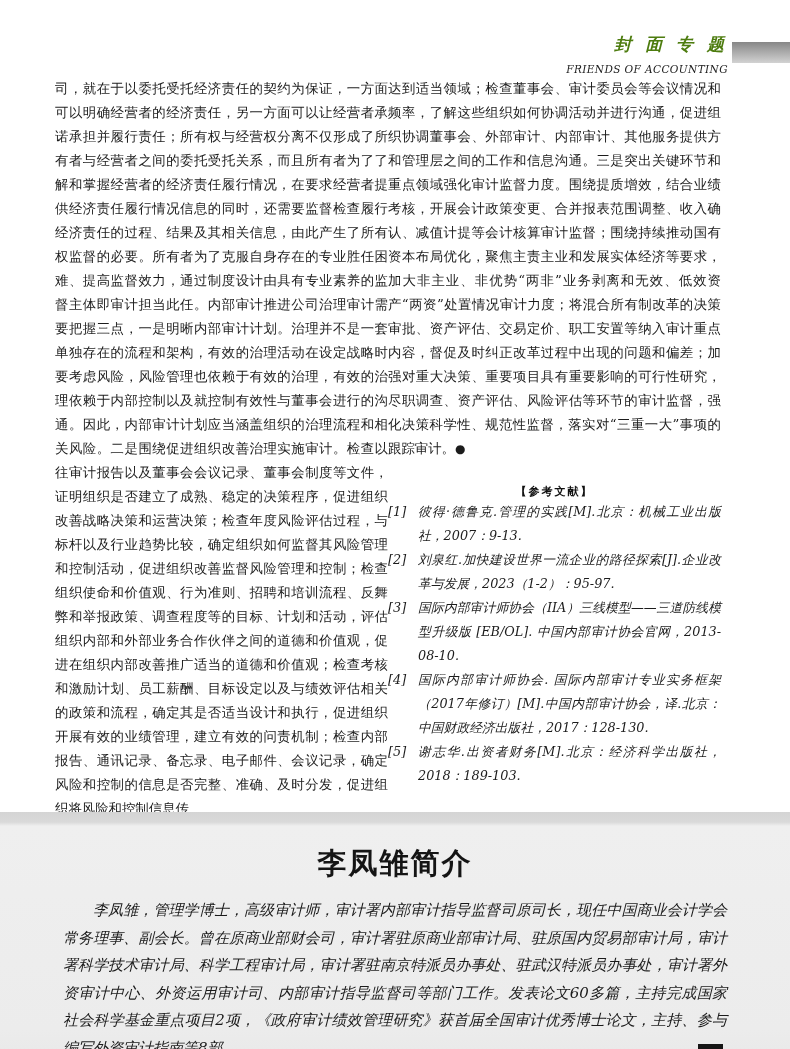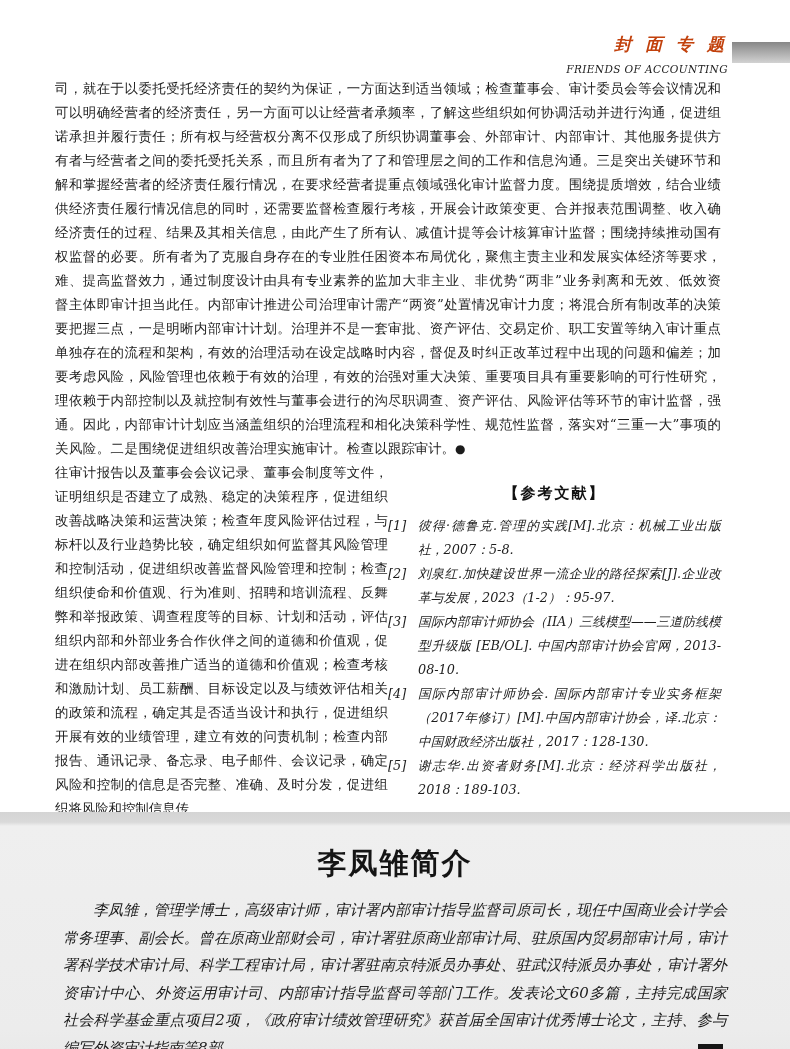--- a/index.html
+++ b/index.html
@@ -9,21 +9,21 @@
     font-family:"DejaVu Serif", serif;
     color:#1c1c1c;
   }
   
   .header-text{
     position:absolute;top:33px;right:62px;text-align:right;
   }
   .section-title{
     font-family:"DejaVu Sans", sans-serif;
     font-weight:bold;font-style:italic;
-    font-size:17px;letter-spacing:4px;color:#c2410c;
+    font-size:17px;letter-spacing:4px;color:#4d7c0f;
     white-space:nowrap;
   }
   .section-subtitle{
     font-style:italic;font-size:10.5px;letter-spacing:0.4px;
     color:#222;margin-top:7px;white-space:nowrap;
   }
   .header-bar{
     position:absolute;top:42px;right:0;width:58px;height:21px;
     background:linear-gradient(to bottom,#878787,#d2d2d2);
   }
@@ -33,22 +33,22 @@
     display:flex;
   }
   .column{width:333px;}
   .body-text{
     margin:0;font-size:13.4px;line-height:24px;
     text-align:justify;color:#1c1c1c;
   }
   .end-mark{font-style:normal;font-size:12px;}
   
   .ref-heading{
-    text-align:center;font-weight:bold;font-size:15px;
-    letter-spacing:2px;margin-top:23px;margin-bottom:11px;
+    text-align:center;font-weight:bold;font-size:11px;
+    letter-spacing:2px;margin-top:23px;margin-bottom:1px;
     font-family:"DejaVu Sans", sans-serif;color:#111;
   }
   .ref-list{font-style:italic;}
   .ref-item{
     display:flex;font-size:12.8px;line-height:24px;color:#1c1c1c;
   }
   .ref-marker{flex:0 0 30px;}
   .ref-text{flex:1;text-align:justify;}
   
   .bio-box{
@@ -85,21 +85,21 @@
 <div class="columns">
   <div class="column">
     <p class="body-text">司，就在于以委托受托经济责任的契约为保证，一方面可以明确经营者的经济责任，另一方面可以让经营者承诺承担并履行责任；所有权与经营权分离不仅形成了所有者与经营者之间的委托受托关系，而且所有者为了了解和掌握经营者的经济责任履行情况，在要求经营者提供经济责任履行情况信息的同时，还需要监督检查履行经济责任的过程、结果及其相关信息，由此产生了所有权监督的必要。所有者为了克服自身存在的专业胜任困难、提高监督效力，通过制度设计由具有专业素养的监督主体即审计担当此任。内部审计推进公司治理审计需要把握三点，一是明晰内部审计计划。治理并不是一套单独存在的流程和架构，有效的治理活动在设定战略时要考虑风险，风险管理也依赖于有效的治理，有效的治理依赖于内部控制以及就控制有效性与董事会进行的沟通。因此，内部审计计划应当涵盖组织的治理流程和相关风险。二是围绕促进组织改善治理实施审计。检查以往审计报告以及董事会会议记录、董事会制度等文件，证明组织是否建立了成熟、稳定的决策程序，促进组织改善战略决策和运营决策；检查年度风险评估过程，与标杆以及行业趋势比较，确定组织如何监督其风险管理和控制活动，促进组织改善监督风险管理和控制；检查组织使命和价值观、行为准则、招聘和培训流程、反舞弊和举报政策、调查程度等的目标、计划和活动，评估组织内部和外部业务合作伙伴之间的道德和价值观，促进在组织内部改善推广适当的道德和价值观；检查考核和激励计划、员工薪酬、目标设定以及与绩效评估相关的政策和流程，确定其是否适当设计和执行，促进组织开展有效的业绩管理，建立有效的问责机制；检查内部报告、通讯记录、备忘录、电子邮件、会议记录，确定风险和控制的信息是否完整、准确、及时分发，促进组织将风险和控制信息传</p>
   </div>
   <div class="column">
     <p class="body-text"><span>达到适当领域；检查董事会、审计委员会等会议情况和频率，了解这些组织如何协调活动并进行沟通，促进组织协调董事会、外部审计、内部审计、其他服务提供方和管理层之间的工作和信息沟通。三是突出关键环节和重点领域强化审计监督力度。围绕提质增效，结合业绩考核，开展会计政策变更、合并报表范围调整、收入确认、减值计提等会计核算审计监督；围绕持续推动国有资本布局优化，聚焦主责主业和发展实体经济等要求，加大非主业、非优势“两非”业务剥离和无效、低效资产“两资”处置情况审计力度；将混合所有制改革的决策审批、资产评估、交易定价、职工安置等纳入审计重点内容，督促及时纠正改革过程中出现的问题和偏差；加强对重大决策、重要项目具有重要影响的可行性研究，尽职调查、资产评估、风险评估等环节的审计监督，强化决策科学性、规范性监督，落实对“三重一大”事项的跟踪审计。</span><span class="end-mark">●</span></p>
     <div class="ref-heading">【参考文献】</div>
     <div class="ref-list">
         <div class="ref-item">
           <span class="ref-marker">[1]</span>
-          <span class="ref-text">彼得·德鲁克.管理的实践[M].北京：机械工业出版社，2007：5-8.</span>
+          <span class="ref-text">彼得·德鲁克.管理的实践[M].北京：机械工业出版社，2007：9-13.</span>
         </div>
         <div class="ref-item">
           <span class="ref-marker">[2]</span>
           <span class="ref-text">刘泉红.加快建设世界一流企业的路径探索[J].企业改革与发展，2023（1-2）：95-97.</span>
         </div>
         <div class="ref-item">
           <span class="ref-marker">[3]</span>
           <span class="ref-text">国际内部审计师协会（IIA）三线模型——三道防线模型升级版 [EB/OL]. 中国内部审计协会官网，2013-08-10.</span>
         </div>
         <div class="ref-item">

